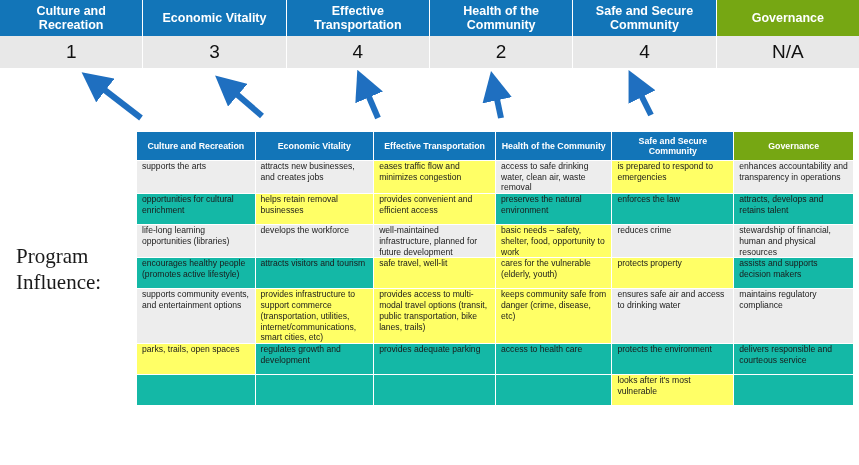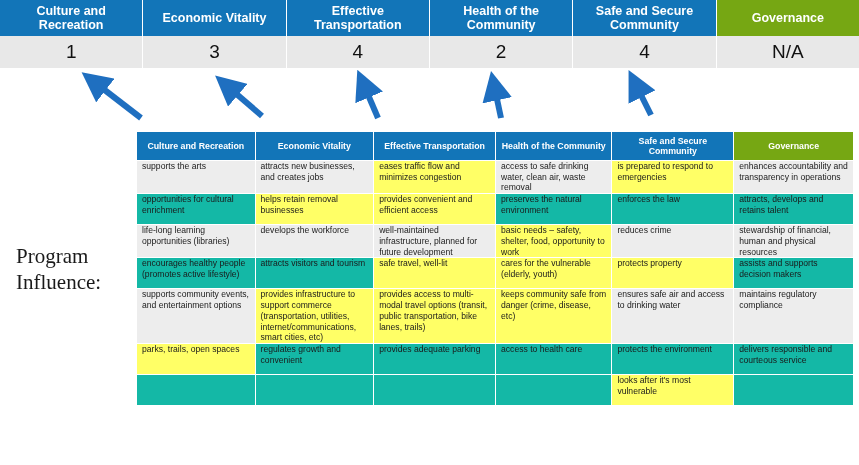--- a/index.html
+++ b/index.html
@@ -227,21 +227,21 @@
     <tr class="odd">
       <td>supports community events, and entertainment options</td>
       <td class="hl">provides infrastructure to support commerce (transportation, utilities, internet/communications, smart cities, etc)</td>
       <td class="hl">provides access to multi-modal travel options (transit, public transportation, bike lanes, trails)</td>
       <td class="hl">keeps community safe from danger (crime, disease, etc)</td>
       <td>ensures safe air and access to drinking water</td>
       <td>maintains regulatory compliance</td>
     </tr>
     <tr class="even">
       <td class="hl">parks, trails, open spaces</td>
-      <td>regulates growth and convenient</td>
+      <td>regulates growth and development</td>
       <td>provides adequate parking</td>
       <td>access to health care</td>
       <td>protects the environment</td>
       <td>delivers responsible and courteous service</td>
     </tr>
     <tr class="even">
       <td class="empty"></td>
       <td class="empty"></td>
       <td class="empty"></td>
       <td class="empty"></td>

